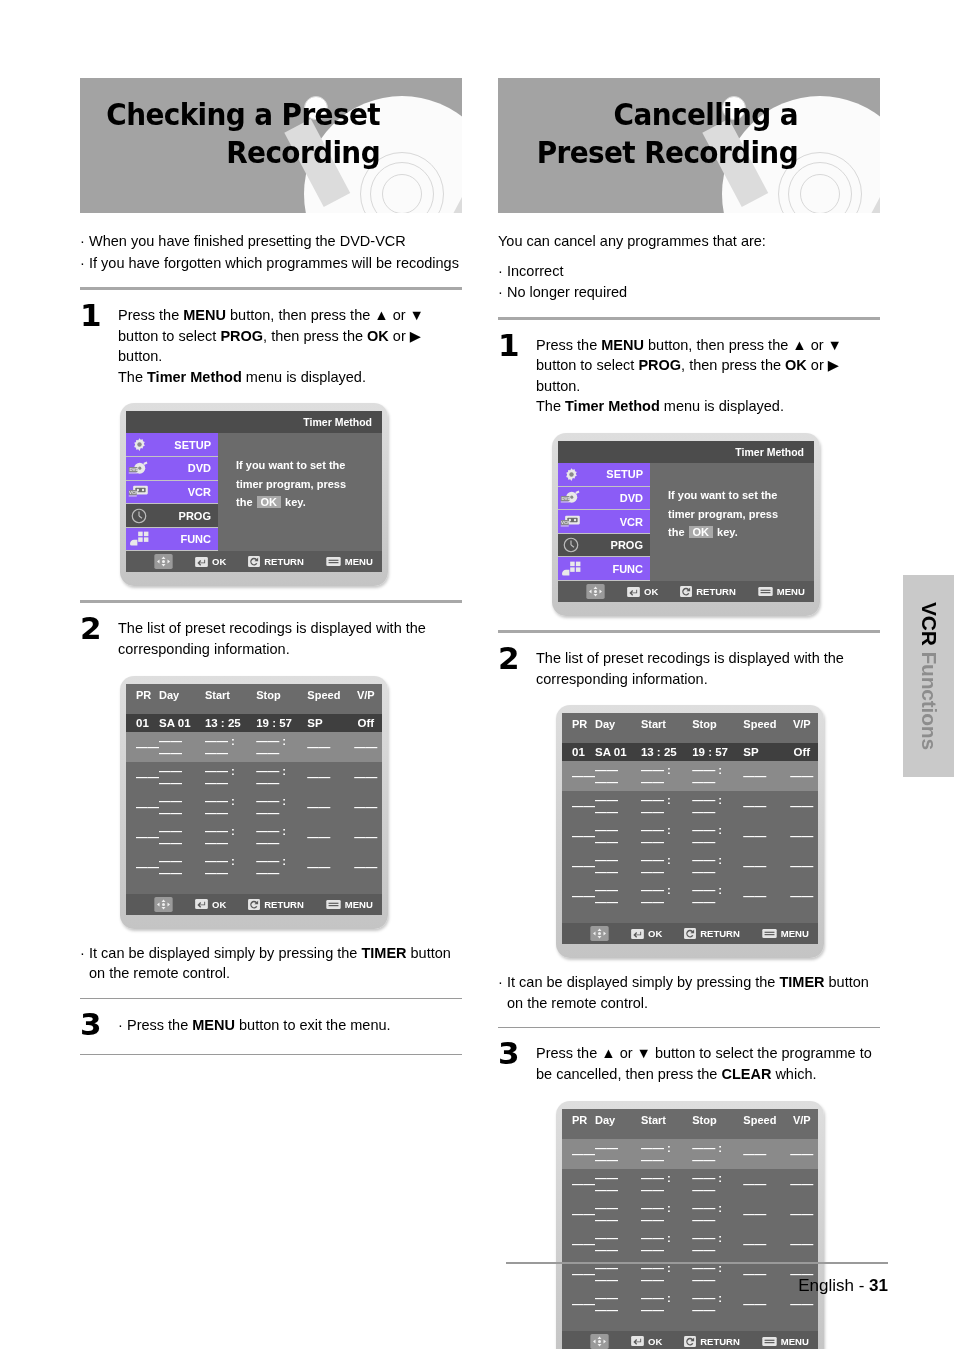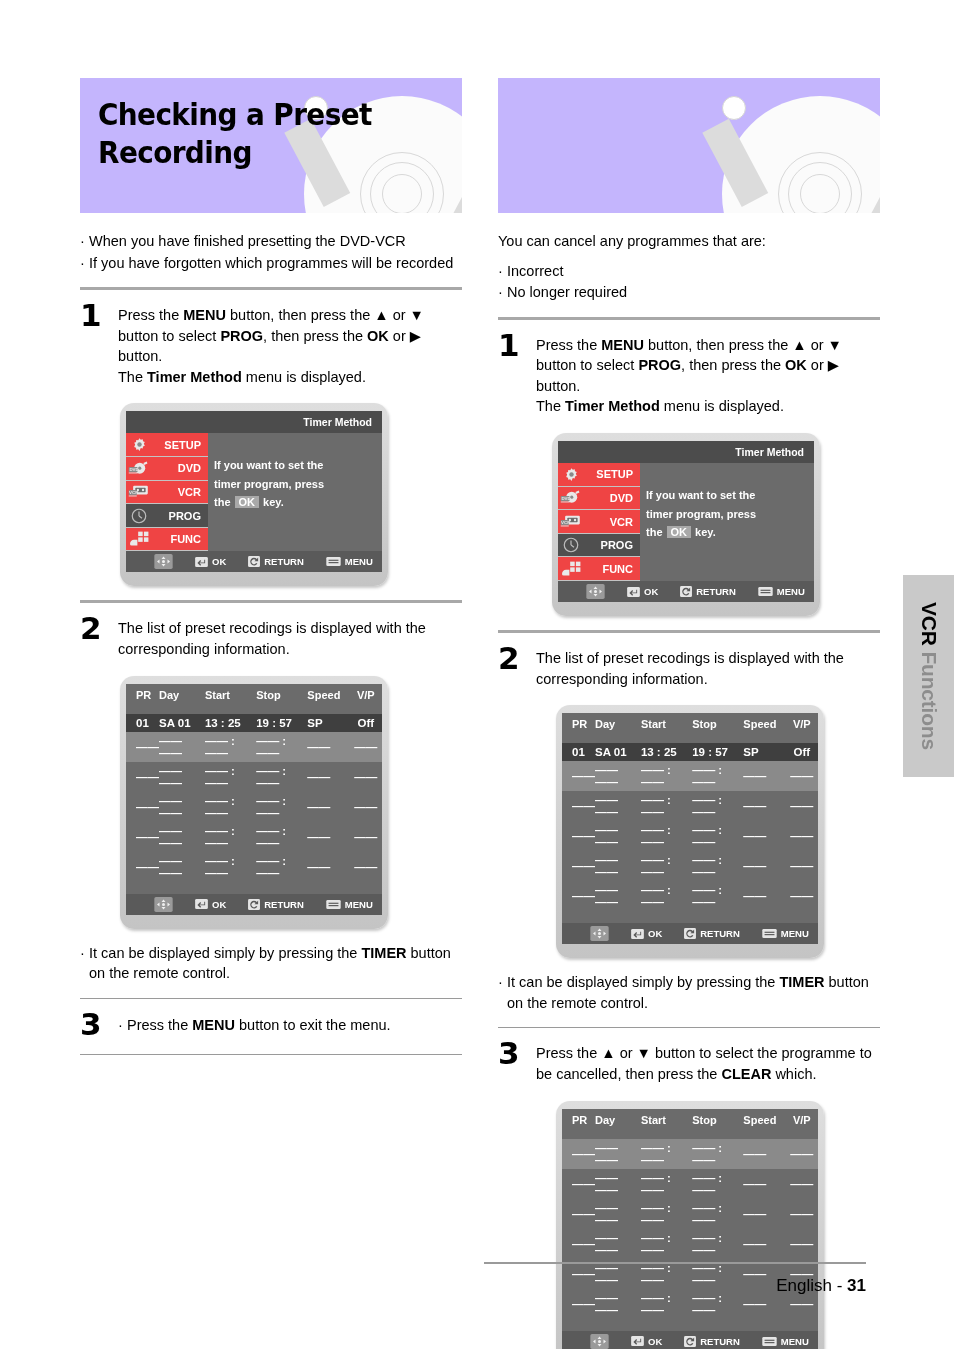--- a/index.html
+++ b/index.html
@@ -32,22 +32,23 @@
 
   
   .col { position: absolute; top: 78px; width: 382px; }
   .col-left  { left: 80px;  }
   .col-right { left: 498px; }
 
   
   .banner {
     position: relative;
     height: 135px;
-    background: #c4b5fd;
+    background: #a3a3a3;
     overflow: hidden;
+    text-align: right;
   }
   .banner h1 {
     position: relative; z-index: 3;
     padding: 18px 0 0 18px;
     font-size: 31px;
     font-weight: bold;
     line-height: 1.22;
     letter-spacing: -0.6px;
     font-family: "DejaVu Sans", sans-serif;
     font-stretch: condensed;
@@ -124,37 +125,37 @@
     background: #6b6b6b;
     width: 100%;
     overflow: hidden;
   }
   .osd-title {
     background: #4c4c4c; color: #fff;
     font-size: 10.5px; font-weight: bold;
     text-align: right; padding: 5px 10px 5px 0;
   }
   .osd-mid { display: flex; min-height: 118px; }
-  .osd-menu { width: 82px; background: #ef4444; }
+  .osd-menu { width: 92px; background: #8b5cf6; }
   .menu-item {
     height: 23.6px;
     display: flex; align-items: center;
     border-bottom: 1px solid #c3c3c3;
     color: #fff; font-size: 11px; font-weight: bold;
     padding-right: 7px;
   }
   .menu-item.sel { background: #4f4f4f; }
   .menu-item .mi-ico {
     flex: 0 0 26px; height: 19px;
     display: flex; align-items: center; justify-content: center;
   }
   .menu-item .mi-lbl { flex: 1; text-align: right; }
   .osd-msg {
     flex: 1; color: #fff; font-size: 11px; font-weight: bold;
-    padding: 23px 0 0 6px; line-height: 1.68;
+    padding: 23px 0 0 18px; line-height: 1.68;
   }
   .kbd-ok {
     background: #a9a9a9; color: #fff; padding: 0 4px; margin: 0 1px;
   }
   .osd-foot {
     background: #5a5a5a;
     display: flex; align-items: center;
     padding: 3px 0 3px 0;
     color: #fff; font-size: 9.5px; font-weight: bold;
   }
@@ -180,21 +181,21 @@
   .osd-table .c-day   { width: 50px; }
   .osd-table .c-start { width: 56px; }
   .osd-table .c-stop  { width: 56px; }
   .osd-table .c-speed { width: 44px; text-align: left; }
   .osd-table .c-vp    { width: 34px; text-align: center; }
   .tbl-spacer td { height: 8px; padding: 0; }
   .tbl-tail td { height: 12px; padding: 0; }
 
   
   .footer {
-    position: absolute; left: 484px; top: 1262px; width: 382px;
+    position: absolute; left: 506px; top: 1262px; width: 382px;
   }
   .footer hr { border: none; height: 2px; background: #9a9a9a; }
   .footer .ptxt {
     text-align: right; font-size: 17px; margin-top: 12px;
   }
   .footer .ptxt b { font-weight: bold; }
 
   svg { display: block; }
 </style>
 </head>
@@ -222,21 +223,21 @@
       <h1>Checking a Preset Recording</h1>
     </div>
 
     <div class="intro">
       <div class="bullet">
         <div class="dot">·</div>
         <div class="btxt">When you have finished presetting the DVD-VCR</div>
       </div>
       <div class="bullet">
         <div class="dot">·</div>
-        <div class="btxt">If you have forgotten which programmes will be recorded</div>
+        <div class="btxt">If you have forgotten which programmes will be recodings</div>
       </div>
     </div>
 
     <hr class="rule">
 
     <div class="step">
       <div class="num">1</div>
       <div class="body">
         <span>Press the </span><b>MENU</b><span> button, then press the ▲ or ▼ button to select </span><b>PROG</b><span>, then press the </span><b>OK</b><span> or ▶ button.</span><br>
         <span>The </span><b>Timer Method</b><span> menu is displayed.</span>
@@ -485,20 +486,21 @@
 
     <div class="banner">
       <div class="disc">
         <div class="wedge"></div>
         <div class="wedge2"></div>
         <div class="ring r1"></div>
         <div class="ring r2"></div>
         <div class="ring r3"></div>
         <div class="hub"></div>
       </div>
+      <h1>Cancelling a Preset Recording</h1>
     </div>
 
     <div class="intro">
       <div class="lead">You can cancel any programmes that are:</div>
       <div class="bullet">
         <div class="dot">·</div>
         <div class="btxt">Incorrect</div>
       </div>
       <div class="bullet">
         <div class="dot">·</div>

